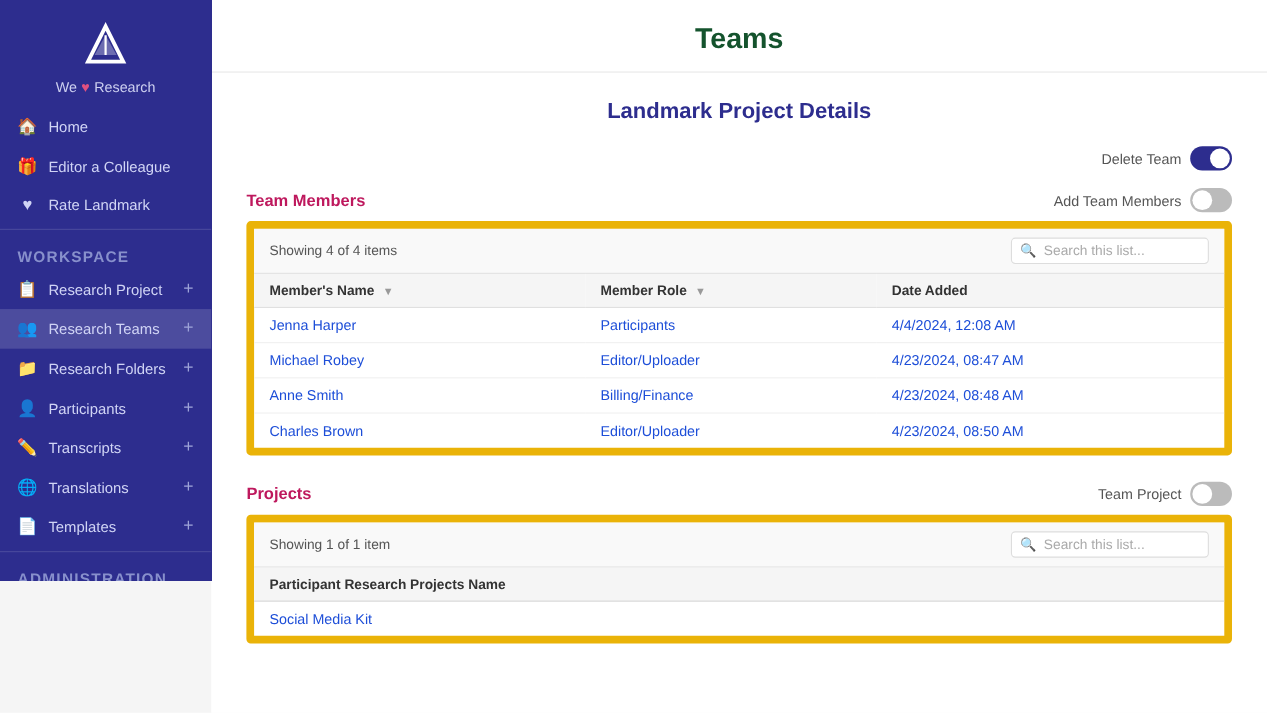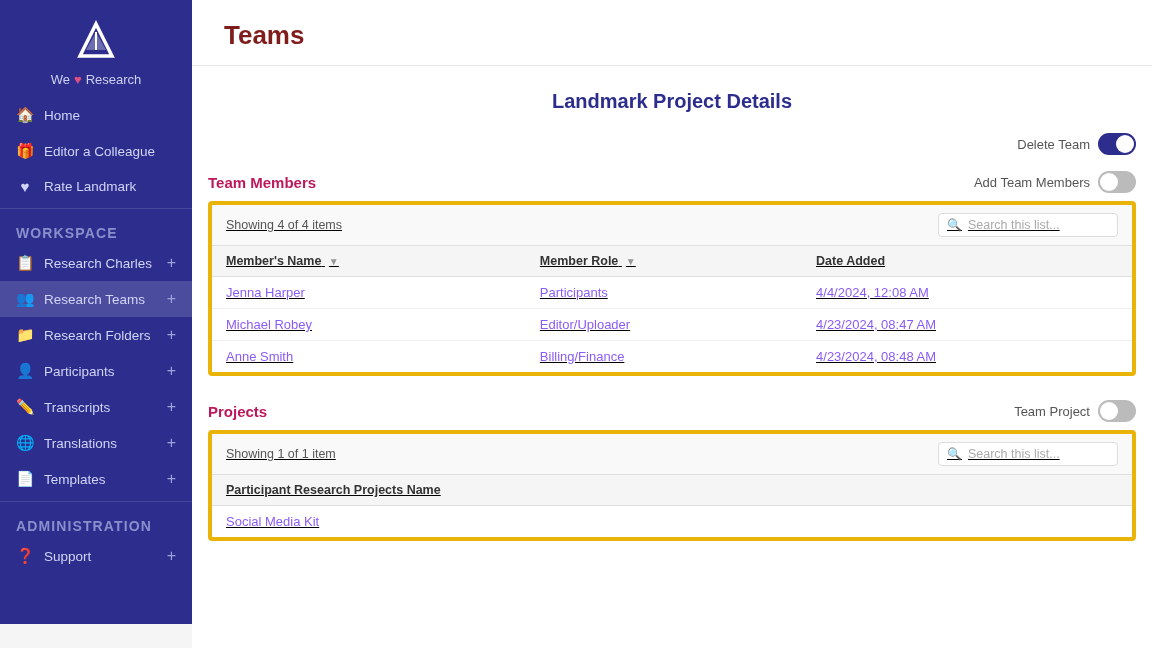--- a/index.html
+++ b/index.html
@@ -6,21 +6,21 @@
     body { font-family: -apple-system, BlinkMacSystemFont, 'Segoe UI', sans-serif; display: flex; height: 648px; width: 1152px; overflow: hidden; background: #f5f5f5; }
 
     
     .sidebar {
       width: 192px;
       min-width: 192px;
       background: #2d2d8e;
       color: white;
       display: flex;
       flex-direction: column;
-      height: 624px;
+      height: 528px;
       overflow-y: auto;
     }
     .sidebar-logo {
       display: flex;
       flex-direction: column;
       align-items: center;
       padding: 18px 0 10px;
     }
     .logo-icon {
       width: 48px;
@@ -77,24 +77,25 @@
       flex-direction: column;
     }
     .main-header {
       padding: 20px 32px 14px;
       border-bottom: 1px solid #e8e8e8;
       background: white;
     }
     .main-title {
       font-size: 26px;
       font-weight: 700;
-      color: #7f1d1d;
+      color: #14532d;
+      text-align: center;
     }
     .main-content {
-      padding: 24px 16px;
+      padding: 24px 32px;
       flex: 1;
     }
     .section-heading {
       font-size: 20px;
       font-weight: 700;
       color: #2d2d8e;
       text-align: center;
       margin-bottom: 20px;
     }
     .section-row {
@@ -139,25 +140,24 @@
       background: white;
       border-radius: 50%;
       top: 2px;
       left: 2px;
       transition: left 0.2s;
     }
     .toggle.on::after { left: 18px; }
 
     
     .table-container {
-      border: 4px solid #eab308;
+      border: 7px solid #eab308;
       border-radius: 4px;
       margin-bottom: 24px;
       overflow: hidden;
-      text-decoration: underline;
     }
     .table-toolbar {
       display: flex;
       align-items: center;
       justify-content: space-between;
       padding: 8px 14px;
       background: #f9f9f9;
       border-bottom: 1px solid #e0e0e0;
     }
     .table-count {
@@ -194,21 +194,21 @@
       color: #333;
       border-bottom: 1px solid #e0e0e0;
     }
     th .sort-arrow {
       color: #999;
       font-size: 10px;
       margin-left: 4px;
     }
     td {
       padding: 8px 14px;
-      color: #8b5cf6;
+      color: #1d4ed8;
       border-bottom: 1px solid #f0f0f0;
       font-size: 13px;
     }
     tr:last-child td { border-bottom: none; }
 
     .add-members-row {
       display: flex;
       align-items: center;
       gap: 8px;
     }
@@ -246,21 +246,21 @@
   <div class="sidebar-nav-item">
     <span class="nav-icon">♥</span>
     <span>Rate Landmark</span>
   </div>
 
   <hr class="sidebar-divider">
   <div class="sidebar-section-label">WORKSPACE</div>
 
   <div class="sidebar-nav-item">
     <span class="nav-icon">📋</span>
-    <span>Research Charles</span>
+    <span>Research Project</span>
     <span class="plus-btn">+</span>
   </div>
   <div class="sidebar-nav-item" style="background:rgba(255,255,255,0.15);">
     <span class="nav-icon">👥</span>
     <span>Research Teams</span>
     <span class="plus-btn">+</span>
   </div>
   <div class="sidebar-nav-item">
     <span class="nav-icon">📁</span>
     <span>Research Folders</span>
@@ -350,20 +350,25 @@
             <tr>
       <td>Michael Robey</td>
       <td>Editor/Uploader</td>
       <td>4/23/2024, 08:47 AM</td>
     </tr>
             <tr>
       <td>Anne Smith</td>
       <td>Billing/Finance</td>
       <td>4/23/2024, 08:48 AM</td>
     </tr>
+            <tr>
+      <td>Charles Brown</td>
+      <td>Editor/Uploader</td>
+      <td>4/23/2024, 08:50 AM</td>
+    </tr>
           </tbody>
       </table>
     </div>
 
     <div class="section-row">
       <span class="section-label">Projects</span>
       <div class="add-members-row">
         <span class="add-label">Team Project</span>
         <div class="toggle"></div>
       </div>

